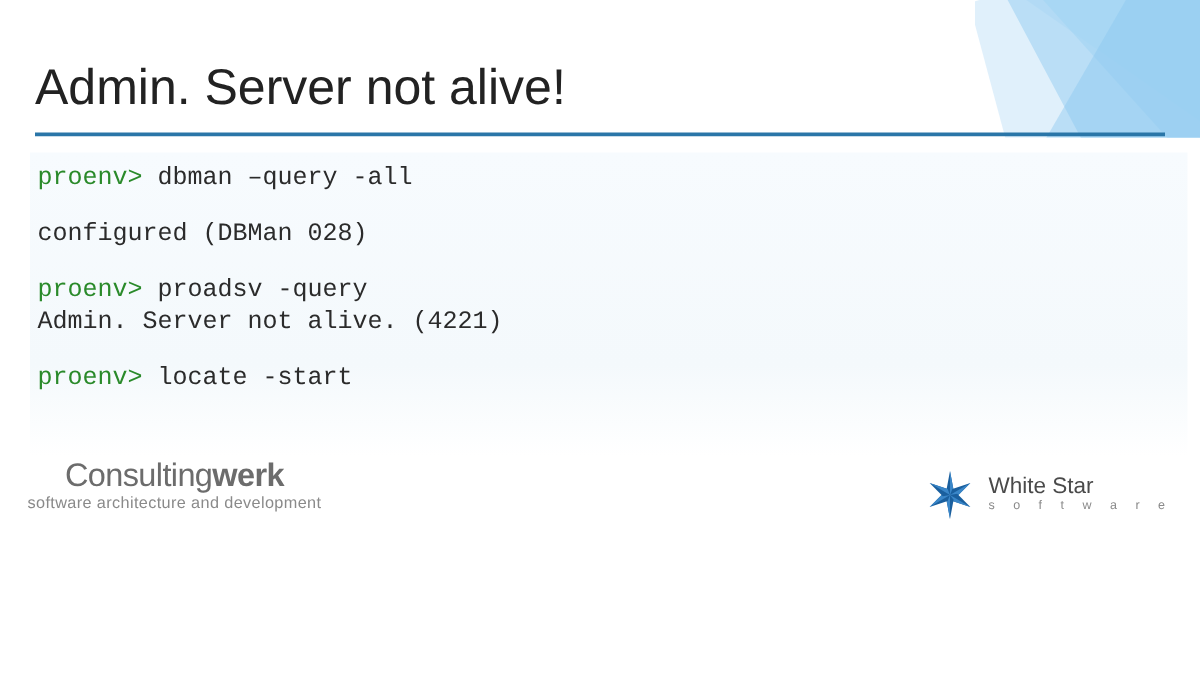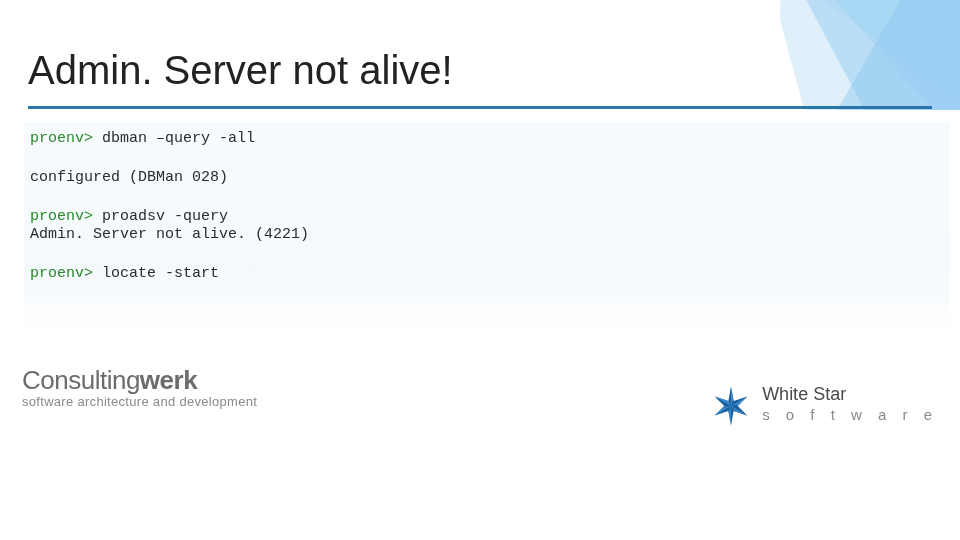--- a/index.html
+++ b/index.html
@@ -22,37 +22,37 @@
   }
   .title-rule {
     position: absolute; left: 28px; right: 28px; top: 106px; height: 3px; background: #2a76a8;
   }
 
   .terminal {
     position: absolute; left: 24px; right: 10px; top: 122px;
     background: linear-gradient(to bottom, #f7fbfe 0%, #f4f9fc 70%, #fff 100%);
     padding: 8px 6px 30px 6px;
     font-family: Consolas, "Courier New", monospace;
-    font-size: 15px; color: #2b2b2b; line-height: 1.25;
+    font-size: 20px; color: #2b2b2b; line-height: 1.25;
   }
   .terminal .block { margin-bottom: 20px; }
   .terminal .line { display: block; }
   .green { color: #2a8a2a; }
   .red { color: #b42e2e; }
 
   
   .logo-left { position: absolute; left: 22px; bottom: 24px; }
-  .logo-left .name { font-size: 26px; font-weight: 400; color: #6c6c6c; letter-spacing: -0.5px; }
+  .logo-left .name { font-size: 26px; font-weight: 400; color: #6c6c6c; letter-spacing: -0.5px; text-align: center; }
   .logo-left .bold { font-weight: 700; color: #6c6c6c; }
   .logo-left .sub { font-size: 13px; color: #8a8a8a; letter-spacing: 0.3px; margin-top: -2px; }
 
-  .logo-right { position: absolute; right: 22px; bottom: 4px; display: flex; align-items: center; gap: 8px; }
+  .logo-right { position: absolute; right: 22px; bottom: 14px; display: flex; align-items: center; gap: 8px; }
   .logo-right .text { text-align: left; }
   .logo-right .l1 { font-size: 18px; color: #4a4a4a; font-weight: 400; line-height: 1; }
-  .logo-right .l2 { font-size: 15px; color: #8a8a8a; letter-spacing: 6px; text-align: right; line-height: 1.6; }
+  .logo-right .l2 { font-size: 10px; color: #8a8a8a; letter-spacing: 6px; text-align: right; line-height: 1.6; }
   .star-wrap { width: 46px; height: 46px; position: relative; }
 </style>
 </head>
 <body>
 
 <div class="slide">
 
   <div class="corner">
     <div class="shape c1"></div>
     <div class="shape c2"></div>

